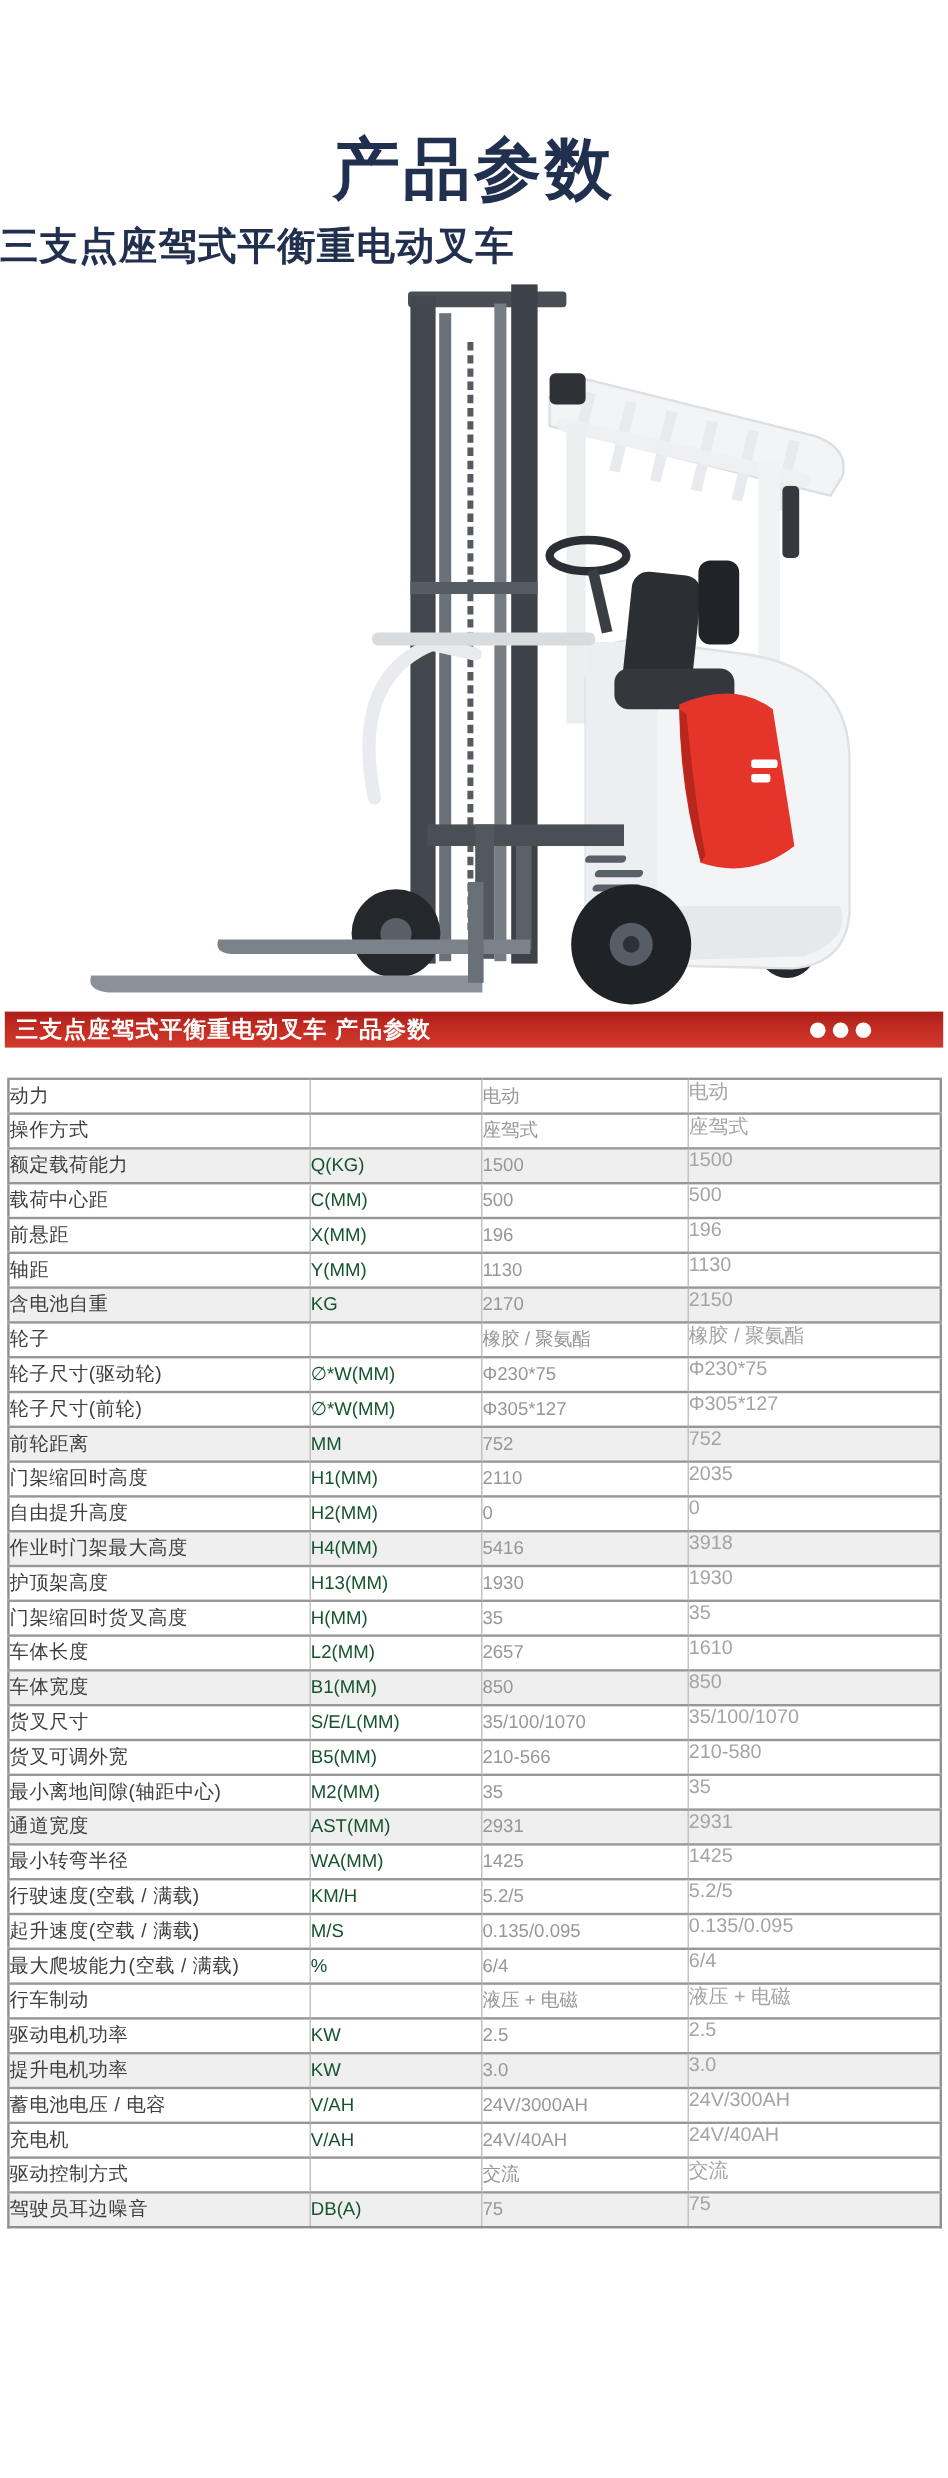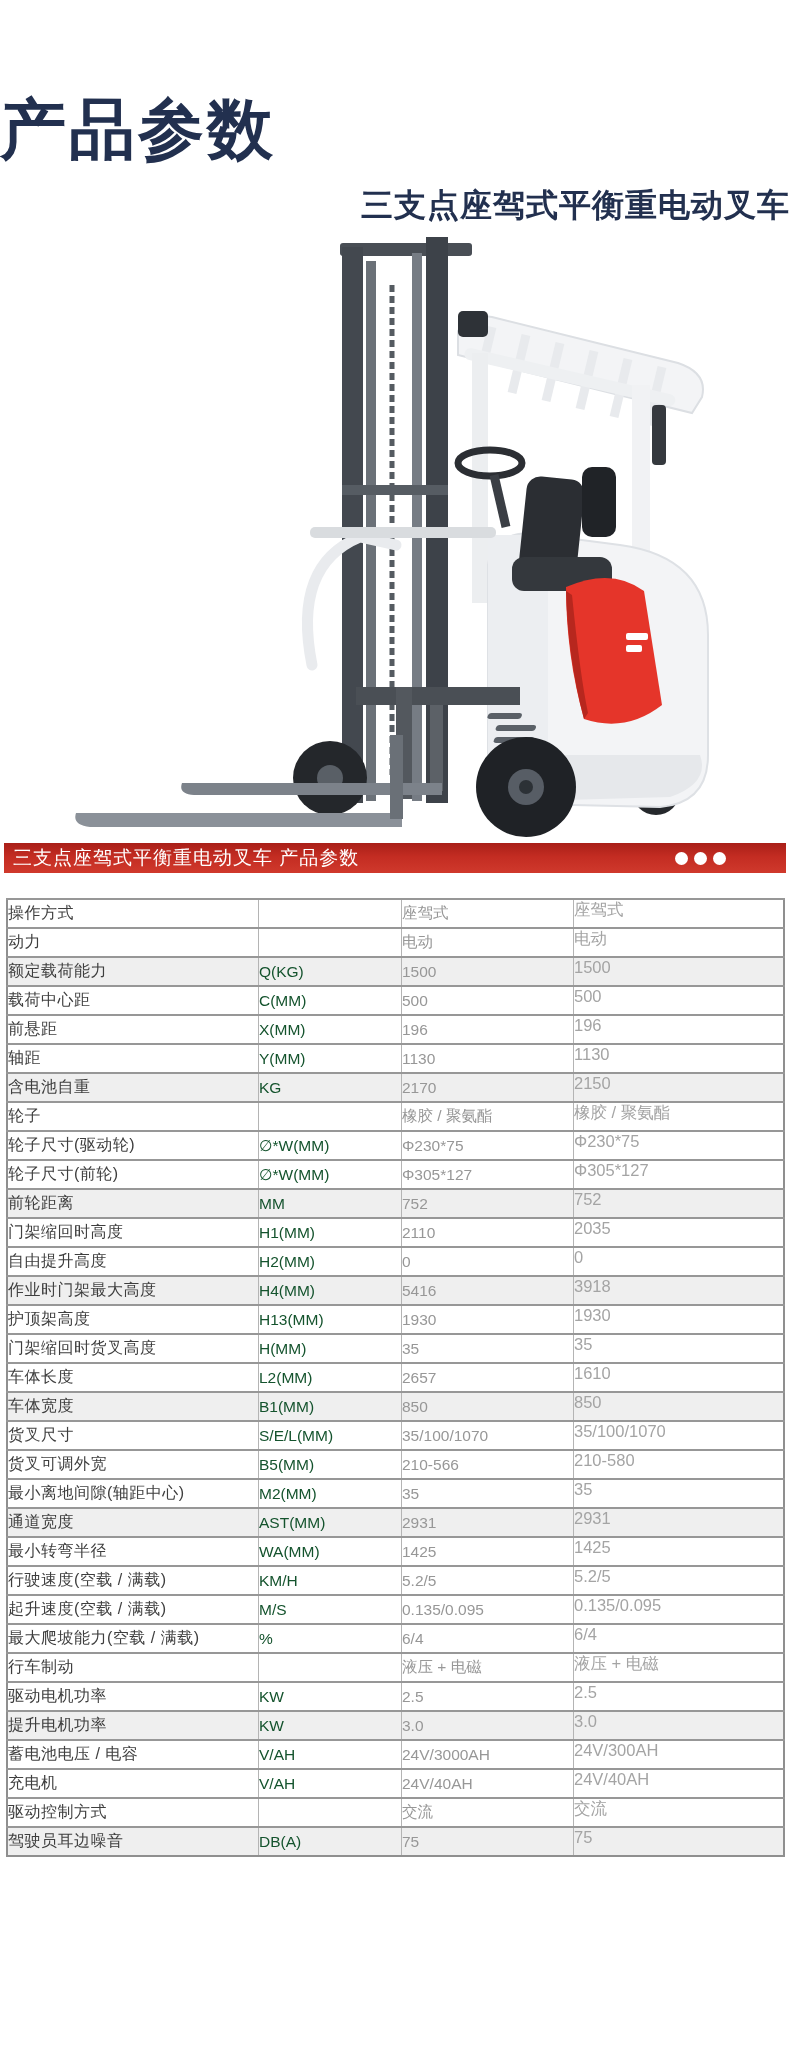--- a/index.html
+++ b/index.html
@@ -1,29 +1,29 @@
 <!DOCTYPE html>
 <html><head>
 <meta charset="utf-8">
 <style>
   html,body{margin:0;padding:0;background:#ffffff;}
   body{font-family:"Liberation Sans","DejaVu Sans",sans-serif;}
   .page{position:relative;width:790px;height:2065px;background:#fff;overflow:hidden;}
 
-  .title{position:absolute;top:92px;left:0;width:790px;text-align:left;
-         font-size:66px;line-height:74px;font-weight:900;color:#22304f;letter-spacing:3px;}
-  .subtitle{position:absolute;top:186px;left:0;width:790px;text-align:right;
+  .title{position:absolute;top:104px;left:0;width:790px;text-align:center;
+         font-size:56px;line-height:74px;font-weight:900;color:#22304f;letter-spacing:3px;}
+  .subtitle{position:absolute;top:186px;left:0;width:790px;text-align:left;
          font-size:32px;line-height:38px;font-weight:700;color:#22304f;letter-spacing:1px;}
 
   .hero{position:absolute;top:235px;left:60px;width:660px;height:610px;}
 
   .banner{position:absolute;top:843px;left:4px;width:782px;height:30px;
           background:linear-gradient(180deg,#a91f18 0%,#c32c22 45%,#d0392c 100%);
           display:flex;align-items:center;}
-  .banner-text{color:#ffffff;font-size:19px;font-weight:400;padding-left:9px;letter-spacing:1px;}
+  .banner-text{color:#ffffff;font-size:19px;font-weight:700;padding-left:9px;letter-spacing:1px;}
   .banner-dots{position:absolute;right:60px;top:0;height:30px;display:flex;align-items:center;gap:6px;}
   .banner-dots .dot{width:13px;height:13px;border-radius:50%;background:#ffffff;}
 
   .spec{position:absolute;top:898px;left:6px;}
   table.spec-table{border-collapse:collapse;table-layout:fixed;width:772px;
                    border:2px solid #8f8f8f;}
   table.spec-table td{height:27px;padding:0;vertical-align:middle;overflow:hidden;
                    border-left:1px solid #b4b4b4;border-top:2px solid #979797;white-space:nowrap;}
   table.spec-table tr.stripe{background:#efefef;}
   td.c-label{width:250px;padding-left:12px;font-size:16px;color:#3e3e3e;letter-spacing:0.5px;}
@@ -136,30 +136,30 @@
         <span class="dot"></span>
         <span class="dot"></span>
         <span class="dot"></span>
       </span>
   </div>
 
   <div class="spec">
     <table class="spec-table">
       <tbody id="spec-body">
           <tr>
+            <td class="c-label">动力</td>
+            <td class="c-unit"></td>
+            <td class="c-a">电动</td>
+            <td class="c-b"><span class="v">电动</span></td>
+          </tr>
+          <tr>
             <td class="c-label">操作方式</td>
             <td class="c-unit"></td>
             <td class="c-a">座驾式</td>
             <td class="c-b"><span class="v">座驾式</span></td>
-          </tr>
-          <tr>
-            <td class="c-label">动力</td>
-            <td class="c-unit"></td>
-            <td class="c-a">电动</td>
-            <td class="c-b"><span class="v">电动</span></td>
           </tr>
           <tr class="stripe">
             <td class="c-label">额定载荷能力</td>
             <td class="c-unit">Q(KG)</td>
             <td class="c-a">1500</td>
             <td class="c-b"><span class="v">1500</span></td>
           </tr>
           <tr>
             <td class="c-label">载荷中心距</td>
             <td class="c-unit">C(MM)</td>

